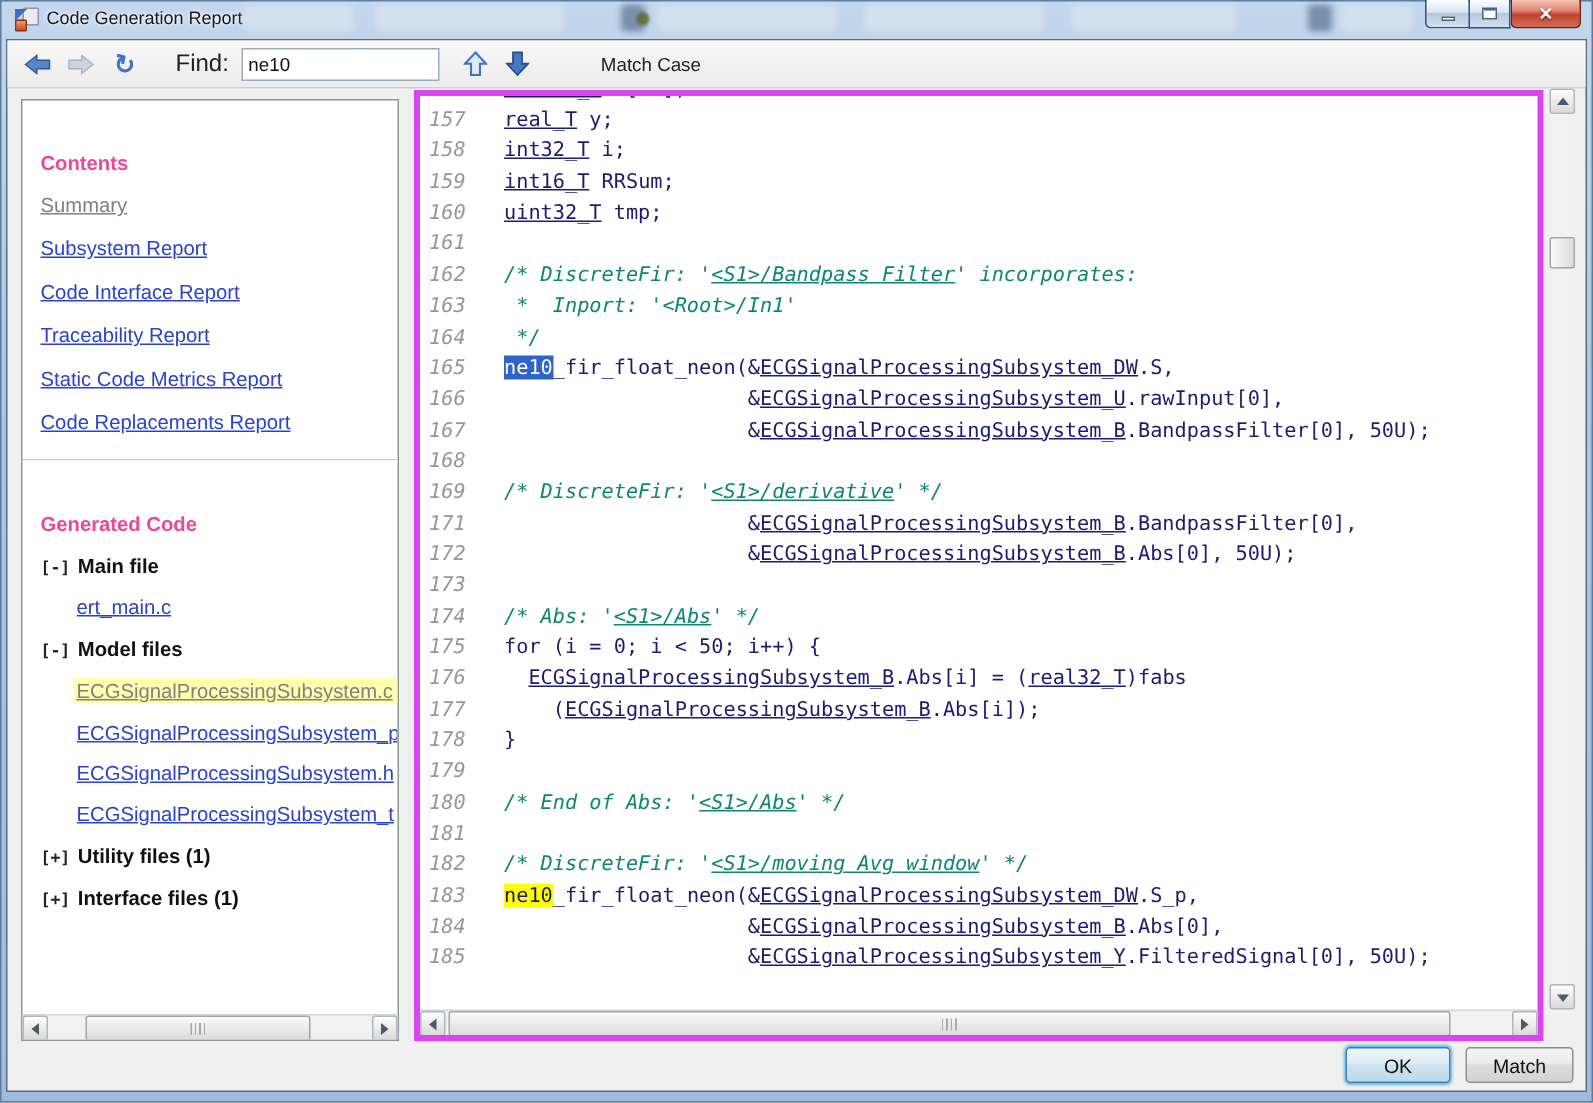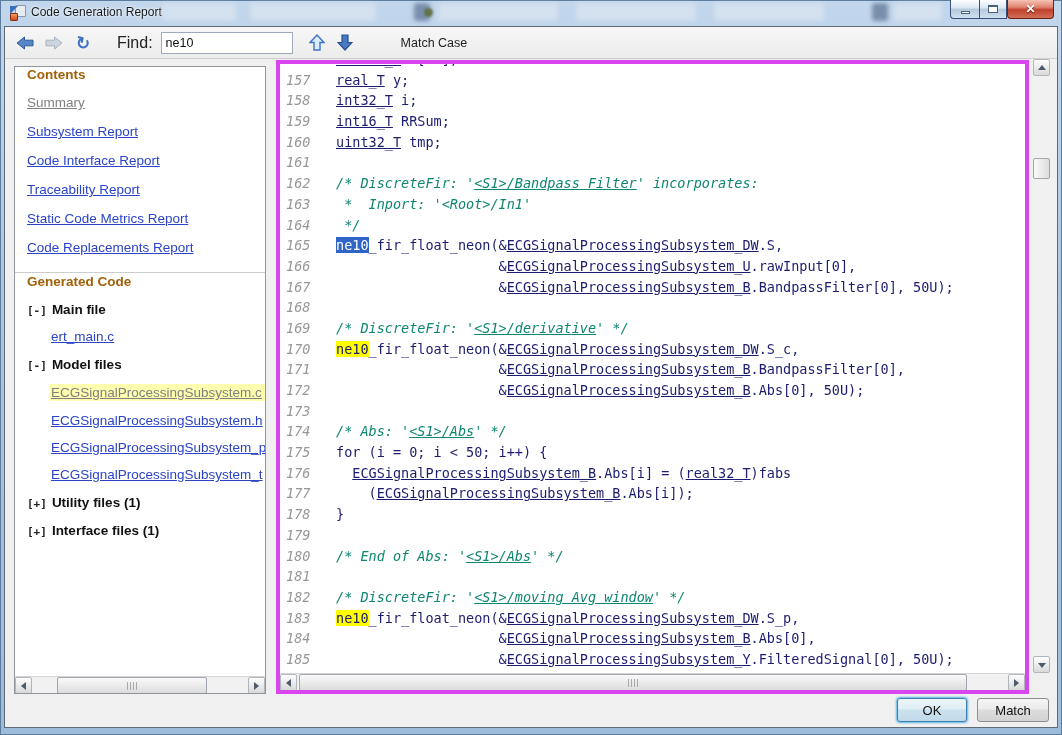--- a/index.html
+++ b/index.html
@@ -36,21 +36,21 @@
   
   .toolbar { position:absolute; left:0; top:0; right:0; height:32px; background:linear-gradient(#f7f7f7,#ececec); border-bottom:1px solid #cfcfcf; display:flex; align-items:center; }
   .tbtn { width:24px; height:24px; display:flex; align-items:center; justify-content:center; }
   .tb-back { margin-left:8px; } .tb-fwd { margin-left:4px;} .tb-refresh { margin-left:6px; font-size:17px; font-weight:bold; color:#3f74c2; transform:rotate(12deg);}
   .find-label { margin-left:22px; font-size:16px; color:#222; }
   .find-input { margin-left:8px; width:132px; height:22px; border:1px solid #9daabb; background:#fff; font-size:12.5px; font-family:"Liberation Sans",sans-serif; padding:0 4px; color:#111; }
   .tb-prev { margin-left:12px; } .tb-next { margin-left:4px; }
   .match-case { margin-left:16px; font-size:12.5px; color:#222;padding-left:28px; }
   
   .sidebar { position:absolute; left:9px; top:39px; width:252px; height:628px; background:#fff; border:1px solid #8e959c; overflow:hidden; font-size:13.5px; }
-  .contents-heading, .gencode-heading { font-weight:bold; color:#a16207; margin:0 0 0 12px; font-size:13.5px; }
+  .contents-heading, .gencode-heading { font-weight:bold; color:#ec4899; margin:34px 0 0 12px; font-size:13.5px; }
   .side-link { display:block; margin:13px 0 0 12px; text-decoration:underline; cursor:pointer; line-height:16px; white-space:nowrap; }
   .side-divider { margin-top:16px; border-top:1px solid #cdcdcd; border-bottom:1px solid #ffffff; }
   .tree-group { margin:13px 0 0 12px; white-space:nowrap; }
   .tree-exp { font-family:"DejaVu Sans Mono",monospace; font-size:11px; color:#222; font-weight:bold; }
   .tree-label { font-weight:bold; color:#111; margin-left:5px; }
   .tree-file { display:block; margin:12px 0 0 36px; text-decoration:underline; cursor:pointer; white-space:nowrap; overflow:hidden; }
   .tree-file.selected { margin-left:34px; margin-right:0; padding:1px 0 1px 2px; background:#ffffb0; color:#808080; }
   .sidebar-hscroll { position:absolute; left:0; right:0; bottom:0; height:17px; }
   
   .codepane { position:absolute; left:271px; top:33px; width:753px; height:634px; background:#fff; border:4px solid #d946ef; overflow:hidden; }
@@ -161,22 +161,22 @@
           <a class="side-link" style="color: rgb(43, 67, 200);">Static Code Metrics Report</a>
           <a class="side-link" style="color: rgb(43, 67, 200);">Code Replacements Report</a>
         </div>
       <div class="side-divider"></div>
       <div class="gencode-heading">Generated Code</div>
       <div id="gen-tree">
           <div class="tree-group"><span class="tree-exp">[-]</span><span class="tree-label">Main file</span></div>
           <a class="tree-file" style="color: rgb(43, 67, 200);">ert_main.c</a>
           <div class="tree-group"><span class="tree-exp">[-]</span><span class="tree-label">Model files</span></div>
           <a class="tree-file selected">ECGSignalProcessingSubsystem.c</a>
+          <a class="tree-file" style="color: rgb(43, 67, 200);">ECGSignalProcessingSubsystem_p</a>
           <a class="tree-file" style="color: rgb(43, 67, 200);">ECGSignalProcessingSubsystem.h</a>
-          <a class="tree-file" style="color: rgb(43, 67, 200);">ECGSignalProcessingSubsystem_p</a>
           <a class="tree-file" style="color: rgb(43, 67, 200);">ECGSignalProcessingSubsystem_t</a>
           <div class="tree-group"><span class="tree-exp">[+]</span><span class="tree-label">Utility files (1)</span></div>
           <div class="tree-group"><span class="tree-exp">[+]</span><span class="tree-label">Interface files (1)</span></div>
         </div>
       <div class="sidebar-hscroll hscroll">
         <div class="sb-btn left">
             <div class="tri l"></div>
           </div>
         <div class="sb-btn right">
             <div class="tri r"></div>
@@ -196,21 +196,20 @@
           <div class="code-line"><span class="ln">160</span><span class="seg-l">uint32_T</span><span class="seg-c"> tmp;</span></div>
           <div class="code-line"><span class="ln">161</span></div>
           <div class="code-line"><span class="ln">162</span><span class="seg-m">/* DiscreteFir: '</span><span class="seg-ml">&lt;S1&gt;/Bandpass Filter</span><span class="seg-m">' incorporates:</span></div>
           <div class="code-line"><span class="ln">163</span><span class="seg-m"> *  Inport: '&lt;Root&gt;/In1'</span></div>
           <div class="code-line"><span class="ln">164</span><span class="seg-m"> */</span></div>
           <div class="code-line"><span class="ln">165</span><span class="seg-fc">ne10</span><span class="seg-c">_fir_float_neon(&amp;</span><span class="seg-l">ECGSignalProcessingSubsystem_DW</span><span class="seg-c">.S,</span></div>
           <div class="code-line"><span class="ln">166</span><span class="seg-c">                    &amp;</span><span class="seg-l">ECGSignalProcessingSubsystem_U</span><span class="seg-c">.rawInput[0],</span></div>
           <div class="code-line"><span class="ln">167</span><span class="seg-c">                    &amp;</span><span class="seg-l">ECGSignalProcessingSubsystem_B</span><span class="seg-c">.BandpassFilter[0], 50U);</span></div>
           <div class="code-line"><span class="ln">168</span></div>
           <div class="code-line"><span class="ln">169</span><span class="seg-m">/* DiscreteFir: '</span><span class="seg-ml">&lt;S1&gt;/derivative</span><span class="seg-m">' */</span></div>
-          <div class="code-line"><span class="ln">170</span><span class="seg-fm">ne10</span><span class="seg-c">_fir_float_neon(&amp;</span><span class="seg-l">ECGSignalProcessingSubsystem_DW</span><span class="seg-c">.S_c,</span></div>
           <div class="code-line"><span class="ln">171</span><span class="seg-c">                    &amp;</span><span class="seg-l">ECGSignalProcessingSubsystem_B</span><span class="seg-c">.BandpassFilter[0],</span></div>
           <div class="code-line"><span class="ln">172</span><span class="seg-c">                    &amp;</span><span class="seg-l">ECGSignalProcessingSubsystem_B</span><span class="seg-c">.Abs[0], 50U);</span></div>
           <div class="code-line"><span class="ln">173</span></div>
           <div class="code-line"><span class="ln">174</span><span class="seg-m">/* Abs: '</span><span class="seg-ml">&lt;S1&gt;/Abs</span><span class="seg-m">' */</span></div>
           <div class="code-line"><span class="ln">175</span><span class="seg-c">for (i = 0; i &lt; 50; i++) {</span></div>
           <div class="code-line"><span class="ln">176</span><span class="seg-c">  </span><span class="seg-l">ECGSignalProcessingSubsystem_B</span><span class="seg-c">.Abs[i] = (</span><span class="seg-l">real32_T</span><span class="seg-c">)fabs</span></div>
           <div class="code-line"><span class="ln">177</span><span class="seg-c">    (</span><span class="seg-l">ECGSignalProcessingSubsystem_B</span><span class="seg-c">.Abs[i]);</span></div>
           <div class="code-line"><span class="ln">178</span><span class="seg-c">}</span></div>
           <div class="code-line"><span class="ln">179</span></div>
           <div class="code-line"><span class="ln">180</span><span class="seg-m">/* End of Abs: '</span><span class="seg-ml">&lt;S1&gt;/Abs</span><span class="seg-m">' */</span></div>

